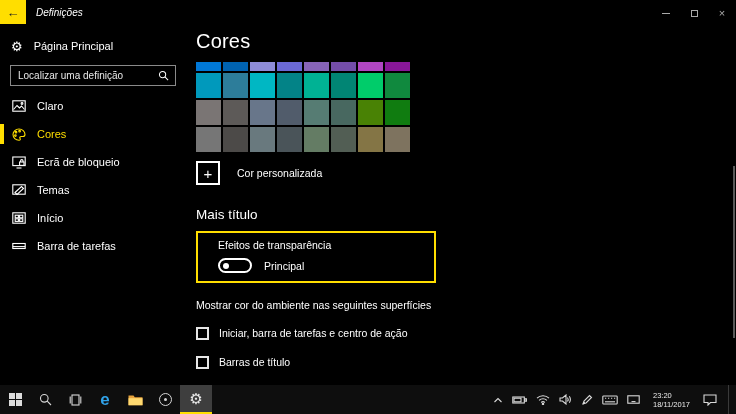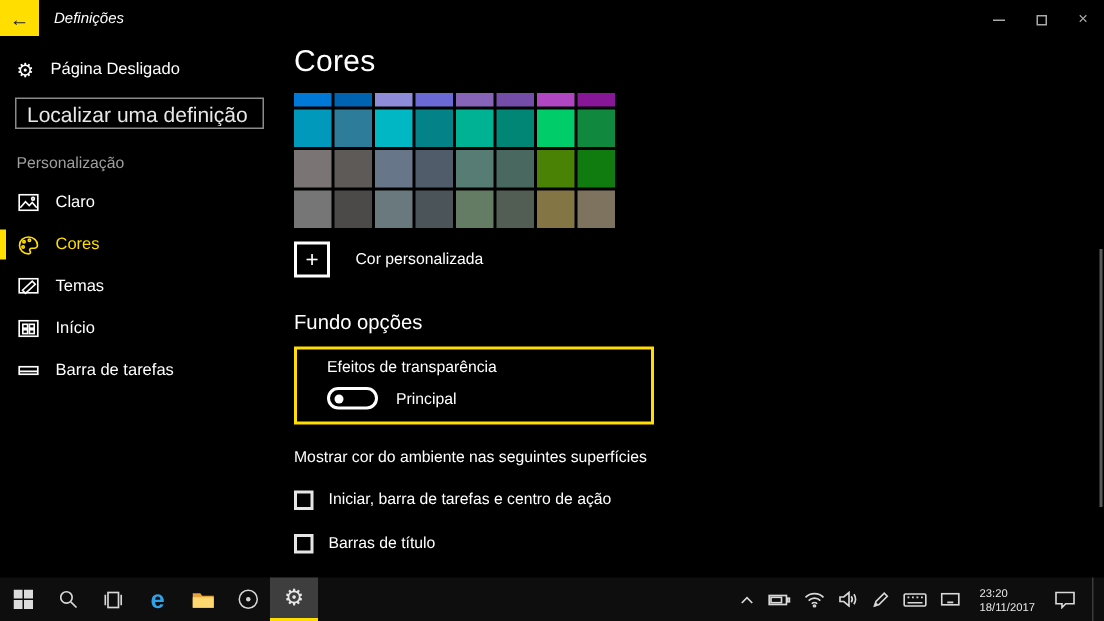--- a/index.html
+++ b/index.html
@@ -16,21 +16,21 @@
   .wc .min-glyph{width:8px;height:1px;background:#a9a9a9;}
   .wc .max-glyph{width:7px;height:7px;border:1px solid #a9a9a9;}
 
   
   .sidebar{position:absolute;top:26px;left:0;width:196px;bottom:29px;background:#000;}
   .home-row{display:flex;align-items:center;gap:11px;padding:10px 0 0 11px;height:30px;}
   .home-row .glyph{font-size:13px;color:#fff;line-height:1;}
   .home-row span.lbl{font-size:11px;}
   .searchbox{position:relative;margin:9px 0 0 10px;width:166px;height:21px;border:1px solid #8a8a8a;background:#000;
     display:flex;align-items:center;}
-  .searchbox input{flex:1;background:transparent;border:none;outline:none;color:#e8e8e8;font-size:14px;padding:0 4px 0 7px;}
+  .searchbox input{flex:1;background:transparent;border:none;outline:none;color:#e8e8e8;font-size:10px;padding:0 4px 0 7px;}
   .searchbox input::placeholder{color:#e8e8e8;opacity:1;}
   .search-glyph{margin-right:6px;flex:0 0 auto;}
   .section-label{margin:17px 0 4px 11px;font-size:10.5px;color:#9f9f9f;}
   .nav{margin-top:6px;}
   .nav-item{position:relative;display:flex;align-items:center;gap:11px;height:28px;padding-left:11px;font-size:11px;color:#fff;cursor:default;}
   .nav-item .ico{width:15px;height:15px;flex:0 0 auto;display:flex;align-items:center;justify-content:center;}
   .nav-item.active{color:var(--accent);}
   .nav-item.active svg *{stroke:var(--accent);}
   .nav-item.active .accent-bar{position:absolute;left:0;top:4px;bottom:4px;width:4px;background:var(--accent);}
   svg.sicon{display:block;}
@@ -96,32 +96,31 @@
         </div>
       <div class="wc">
           <span>×</span>
         </div>
     </div>
   </div>
 
   <div class="sidebar">
     <div class="home-row">
       <span class="glyph">⚙</span>
-      <span class="lbl">Página Desligado</span>
+      <span class="lbl">Página Principal</span>
     </div>
     <div class="searchbox">
       <input type="text" placeholder="Localizar uma definição" style="">
       <span class="search-glyph">
         <svg class="sicon" width="11" height="11" viewBox="0 0 12 12">
             <circle cx="5" cy="5" r="3.4"></circle>
             <line x1="7.6" y1="7.6" x2="11" y2="11"></line>
           </svg>
       </span>
     </div>
-    <div class="section-label">Personalização</div>
 
     <div class="nav">
       <div class="nav-item">
         <span class="ico">
           <svg class="sicon" width="14" height="12" viewBox="0 0 14 12">
               <rect x="0.8" y="0.8" width="12.4" height="10.4"></rect>
               <path d="M1.5 9.5 L5 5.5 L7.5 8 L9.5 6 L12.5 9.5"></path>
               <circle cx="10" cy="3.5" r="0.9"></circle>
             </svg>
         </span>
@@ -131,20 +130,31 @@
         <span class="accent-bar"></span>
         <span class="ico">
           <svg class="sicon" width="14" height="13" viewBox="0 0 14 13">
               <path d="M7 1 a6 5.6 0 1 0 0 11.2 c1.4 0 1.6-1 1-1.8 c-.7-.9 0-1.9 1.2-1.9 h1.6 c1.2 0 2.2-1 2.2-2 C13 3.3 10.3 1 7 1 z"></path>
               <circle cx="4" cy="4.2" r="0.8"></circle>
               <circle cx="7.6" cy="3.2" r="0.8"></circle>
               <circle cx="3.4" cy="7.6" r="0.8"></circle>
             </svg>
         </span>
         <span>Cores</span>
+      </div>
+      <div class="nav-item">
+        <span class="ico">
+          <svg class="sicon" width="14" height="13" viewBox="0 0 14 13">
+              <rect x="0.8" y="1" width="12.4" height="8.6"></rect>
+              <line x1="4.5" y1="12" x2="9.5" y2="12"></line>
+              <rect x="7.6" y="6" width="4.4" height="3.4" fill="#000" stroke-width="1"></rect>
+              <path d="M8.6 6 v-1.2 a1.2 1.2 0 0 1 2.4 0 V6"></path>
+            </svg>
+        </span>
+        <span>Ecrã de bloqueio</span>
       </div>
       <div class="nav-item">
         <span class="ico">
           <svg class="sicon" width="14" height="13" viewBox="0 0 14 13">
               <rect x="0.8" y="0.8" width="12.4" height="9.4"></rect>
               <path d="M3 8.5 L9.5 2.5 L11.5 4.5 L5 10.5 z"></path>
             </svg>
         </span>
         <span>Temas</span>
       </div>
@@ -210,21 +220,21 @@
         <div class="swatch" style="background: rgb(126, 115, 95);"></div>
       </div>
 
     <div class="custom-color">
       <div class="plus-box">
         <span>+</span>
       </div>
       <span class="lbl">Cor personalizada</span>
     </div>
 
-    <div class="subheading">Fundo opções</div>
+    <div class="subheading">Mais título</div>
 
     <div class="hilite-box">
       <div class="lbl">Efeitos de transparência</div>
       <div class="toggle-row">
         <div class="toggle">
             <div class="knob"></div>
           </div>
         <span class="toggle-state">Principal</span>
       </div>
     </div>

